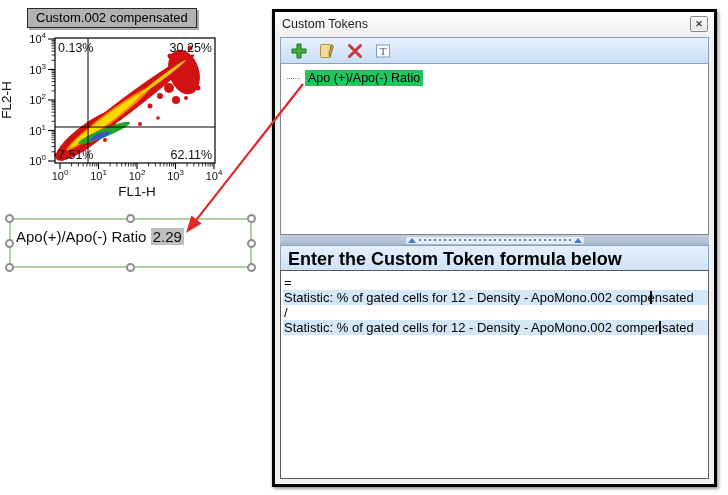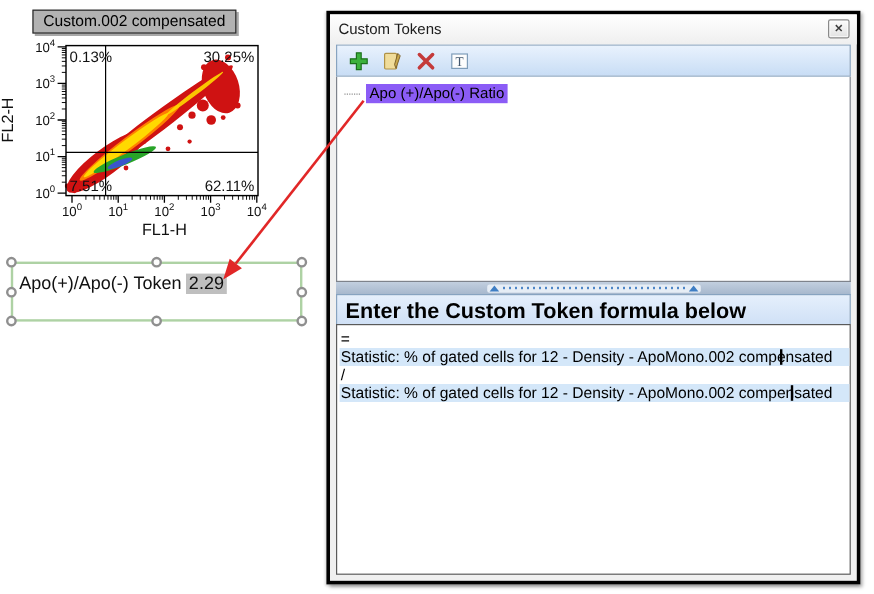--- a/index.html
+++ b/index.html
@@ -39,21 +39,21 @@
     box-shadow:inset 0 0 0 1px rgba(255,255,255,.7); cursor:pointer; }
   #dlg-content { flex:1; display:flex; flex-direction:column; margin:0 5px 5px 5px; min-height:0; }
 
   #toolbar { flex:0 0 27px; background:linear-gradient(#e9f2fd,#c8ddf5);
     border:1px solid #87a3c0; display:flex; align-items:center; gap:8px; padding-left:8px; }
   .tb-btn { width:20px; height:20px; display:flex; align-items:center; justify-content:center; cursor:pointer; }
 
   #token-list { flex:0 0 171px; background:#fff; border:1px solid #7e838c; border-top:none; overflow:hidden; }
   .tree-item { display:flex; align-items:center; padding:6px 4px 2px 6px; cursor:pointer; }
   .tree-branch { width:13px; border-top:1px dotted #8f8f8f; margin-right:5px; }
-  .tree-label { font-size:12.5px; color:#000; background:#8b5cf6; padding:1px 3px; }
+  .tree-label { font-size:12.5px; color:#000; background:#22c55e; padding:1px 3px; }
 
   #splitter { flex:0 0 10px; background:linear-gradient(#c2cfdf,#a7b8cd);
     display:flex; align-items:center; justify-content:center; cursor:row-resize; }
   #split-handle { width:178px; height:7px; background:#e6edf5; border-radius:2px;
     display:flex; align-items:center; justify-content:space-between; padding:0 2px; }
   .split-arrow { width:0; height:0; border-left:4px solid transparent;
     border-right:4px solid transparent; border-bottom:5px solid #3f7ec4; }
   #split-dots { flex:1; height:2px; margin:0 3px;
     background:repeating-linear-gradient(90deg,#4d86c8 0 2px,transparent 2px 5px); }
 
@@ -205,21 +205,21 @@
           <line x1="48" y1="11" x2="55" y2="11" stroke="#000" stroke-width="1.1"></line>
           <text x="46" y="15" text-anchor="end" font-size="11" fill="#111"><tspan>10</tspan><tspan dy="-5" font-size="8">4</tspan></text>
         </g>
 
       <text x="137" y="168" font-size="13.5" fill="#111" text-anchor="middle">FL1-H</text>
       <text x="11" y="72" font-size="13.5" fill="#111" text-anchor="middle" transform="rotate(-90 11 72)">FL2-H</text>
     </svg>
   </div>
 
   <div id="ratio-box">
-    <div id="ratio-text"><span>Apo(+)/Apo(-) Token</span>&nbsp;<span id="ratio-value">2.29</span></div>
+    <div id="ratio-text"><span>Apo(+)/Apo(-) Ratio</span>&nbsp;<span id="ratio-value">2.29</span></div>
     <div class="handle" style="left:-6px;  top:-6px;"></div>
     <div class="handle" style="left:115px; top:-6px;"></div>
     <div class="handle" style="right:-6px; top:-6px;"></div>
     <div class="handle" style="left:-6px;  top:19px;"></div>
     <div class="handle" style="right:-6px; top:19px;"></div>
     <div class="handle" style="left:-6px;  bottom:-6px;"></div>
     <div class="handle" style="left:115px; bottom:-6px;"></div>
     <div class="handle" style="right:-6px; bottom:-6px;"></div>
   </div>
 

